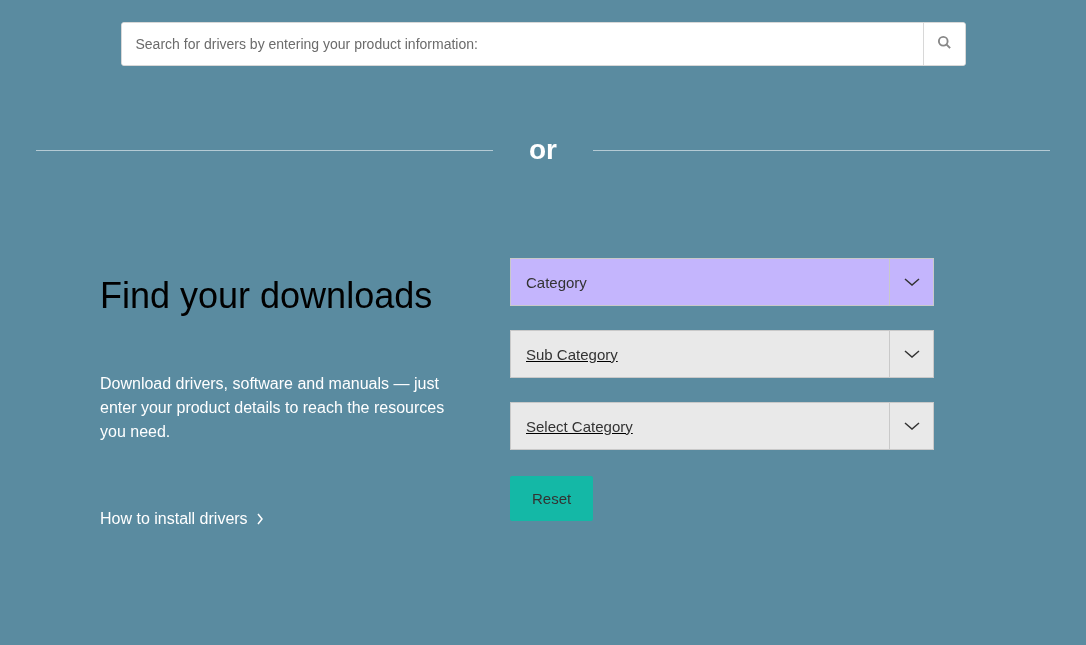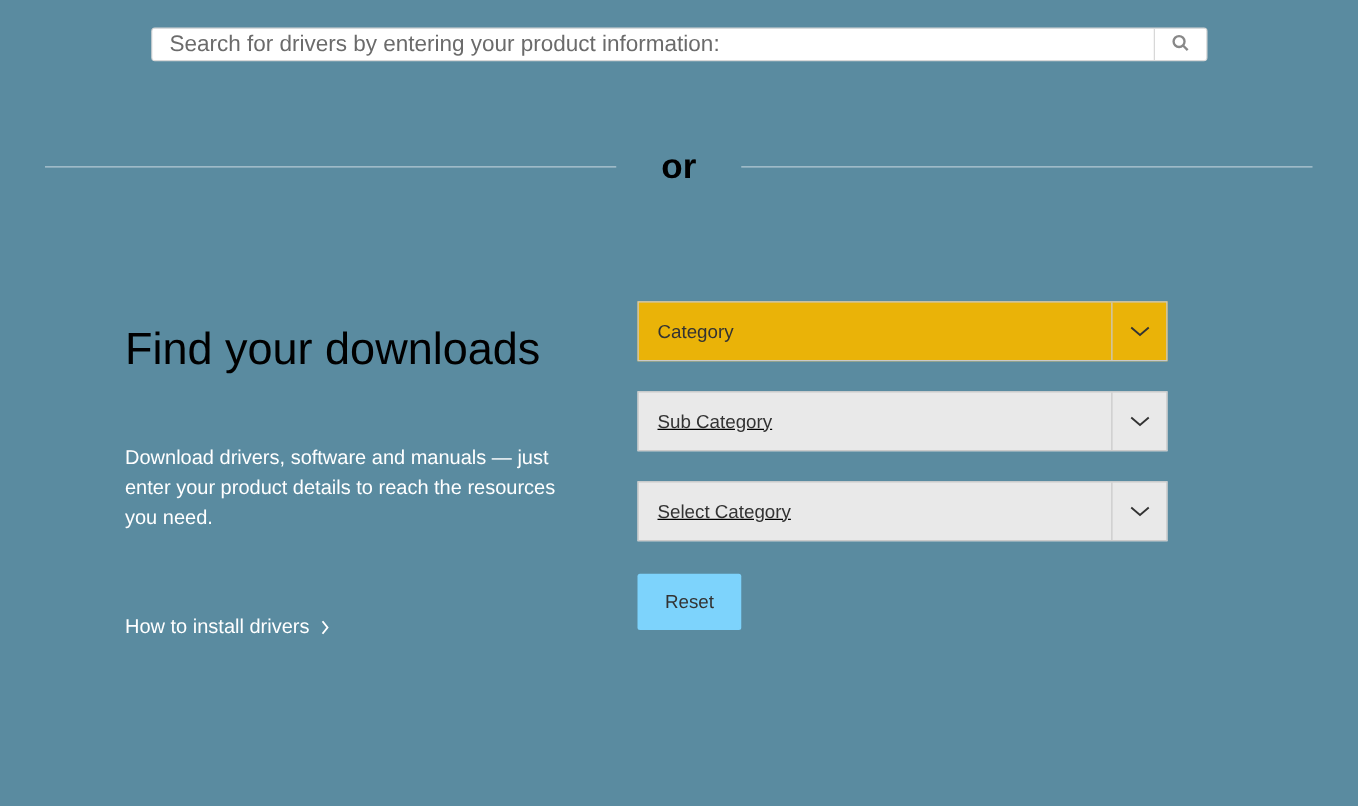--- a/index.html
+++ b/index.html
@@ -18,22 +18,22 @@
     margin: 0 auto;
     width: 845px;
     background: #fff;
     border-radius: 3px;
     overflow: hidden;
     border: 1px solid #d8d8d8;
   }
   .search-input {
     flex: 1;
     border: none;
-    padding: 2px 14px;
-    font-size: 18px;
+    padding: 13px 14px;
+    font-size: 14px;
     color: #0369a1;
     outline: none;
     background: #fff;
   }
   .search-input::placeholder { color: #6b6b6b; }
   .search-btn {
     width: 42px;
     background: #fff;
     border: none;
     border-left: 1px solid #d8d8d8;
@@ -46,21 +46,21 @@
     display: flex;
     align-items: center;
     margin: 68px 36px 0 36px;
   }
   .divider-line {
     flex: 1;
     height: 1px;
     background: rgba(255,255,255,0.55);
   }
   .divider-text {
-    color: #000000;
+    color: #ffffff;
     font-size: 28px;
     font-weight: 700;
     padding: 0 36px;
   }
   .lower {
     display: flex;
     margin-top: 110px;
     padding: 0 100px 0 100px;
   }
   .left-col {
@@ -99,21 +99,21 @@
     gap: 24px;
     margin-top: -18px;
   }
   .select-box {
     display: flex;
     width: 424px;
     height: 48px;
     border: 1px solid #c9c9c9;
     cursor: pointer;
   }
-  .select-box.active { background: #eab308; }
+  .select-box.active { background: #c4b5fd; }
   .select-box.inactive { background: #e9e9e9; text-decoration: underline; }
   .select-label {
     flex: 1;
     padding: 0 15px;
     display: flex;
     align-items: center;
     font-size: 15px;
     color: #333;
   }
   .select-arrow {
@@ -123,21 +123,21 @@
     align-items: center;
     justify-content: center;
   }
   .btn-row {
     display: flex;
     justify-content: space-between;
     width: 424px;
     margin-top: 2px;
   }
   .btn {
-    background: #7dd3fc;
+    background: #14b8a6;
     border: none;
     padding: 14px 22px;
     font-size: 15px;
     color: #333;
     cursor: pointer;
     border-radius: 2px;
   }
 </style>
 </head>
 <body>

